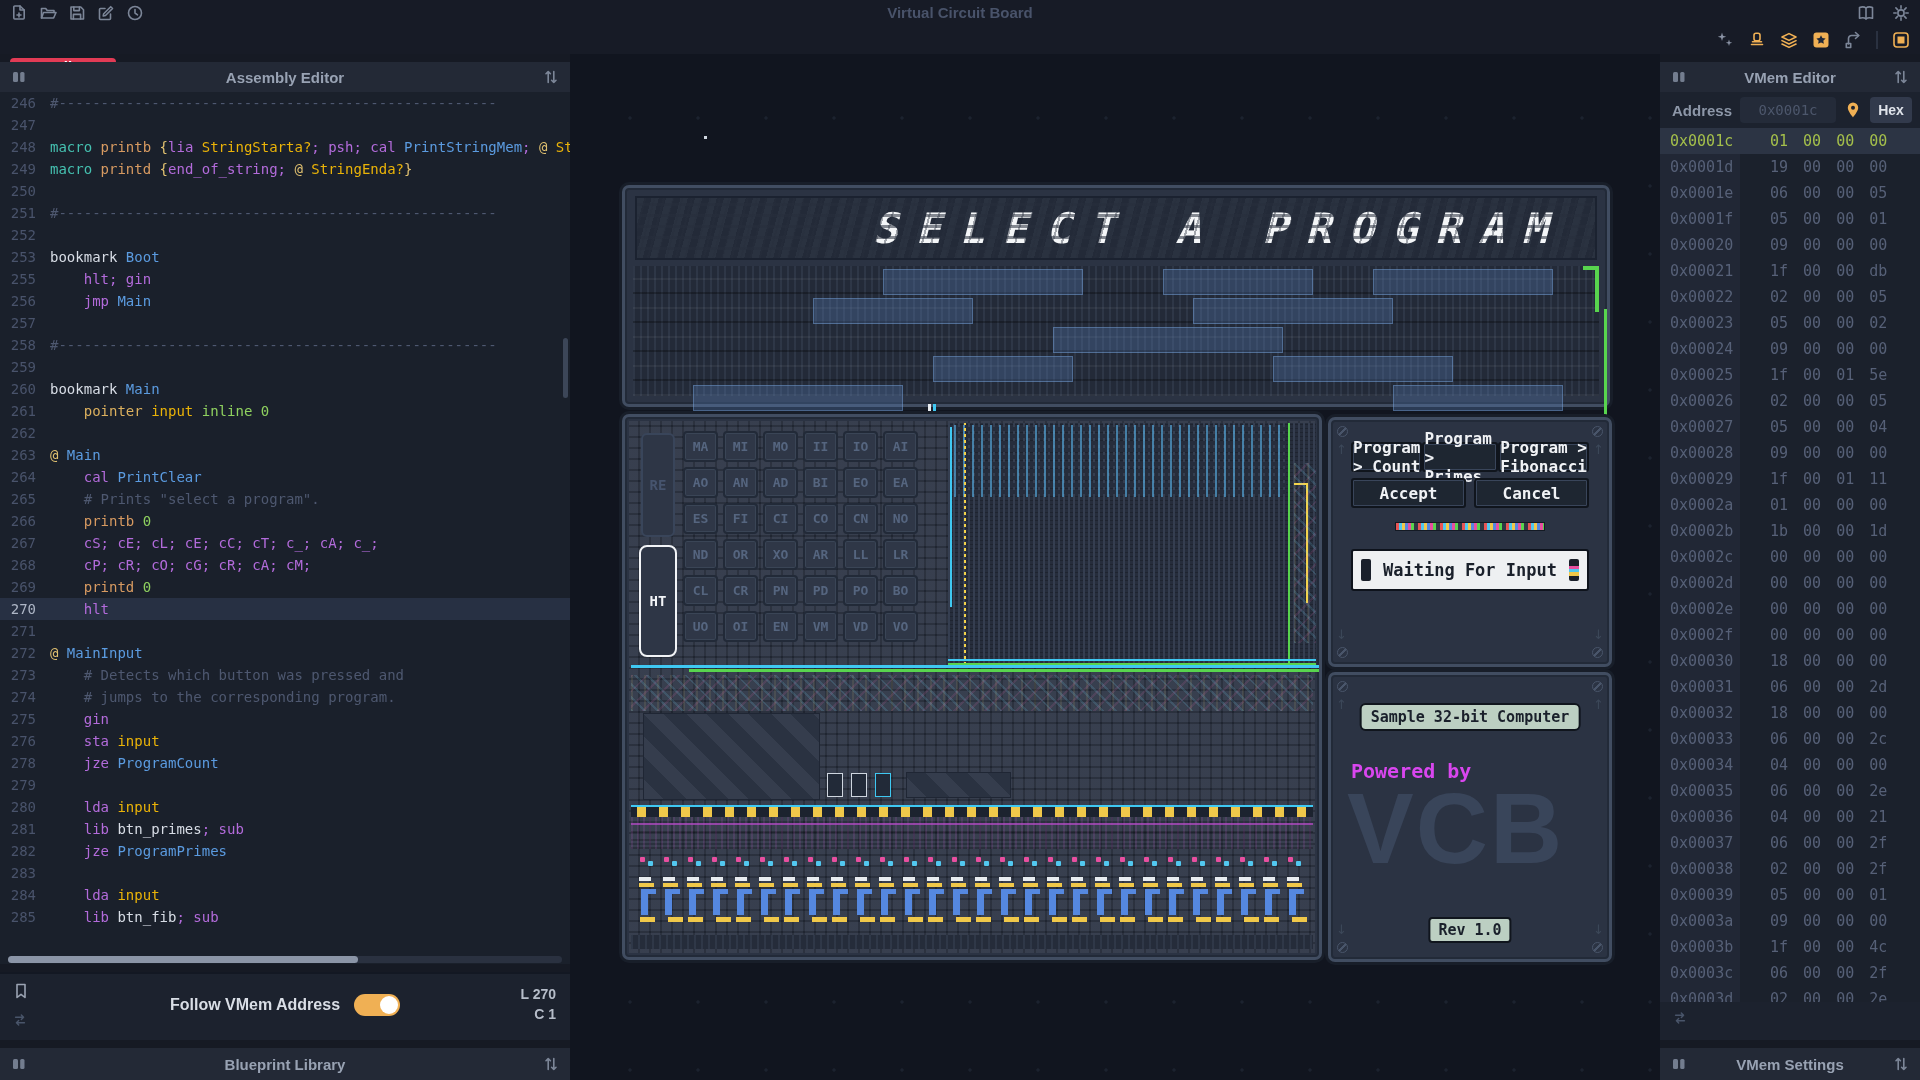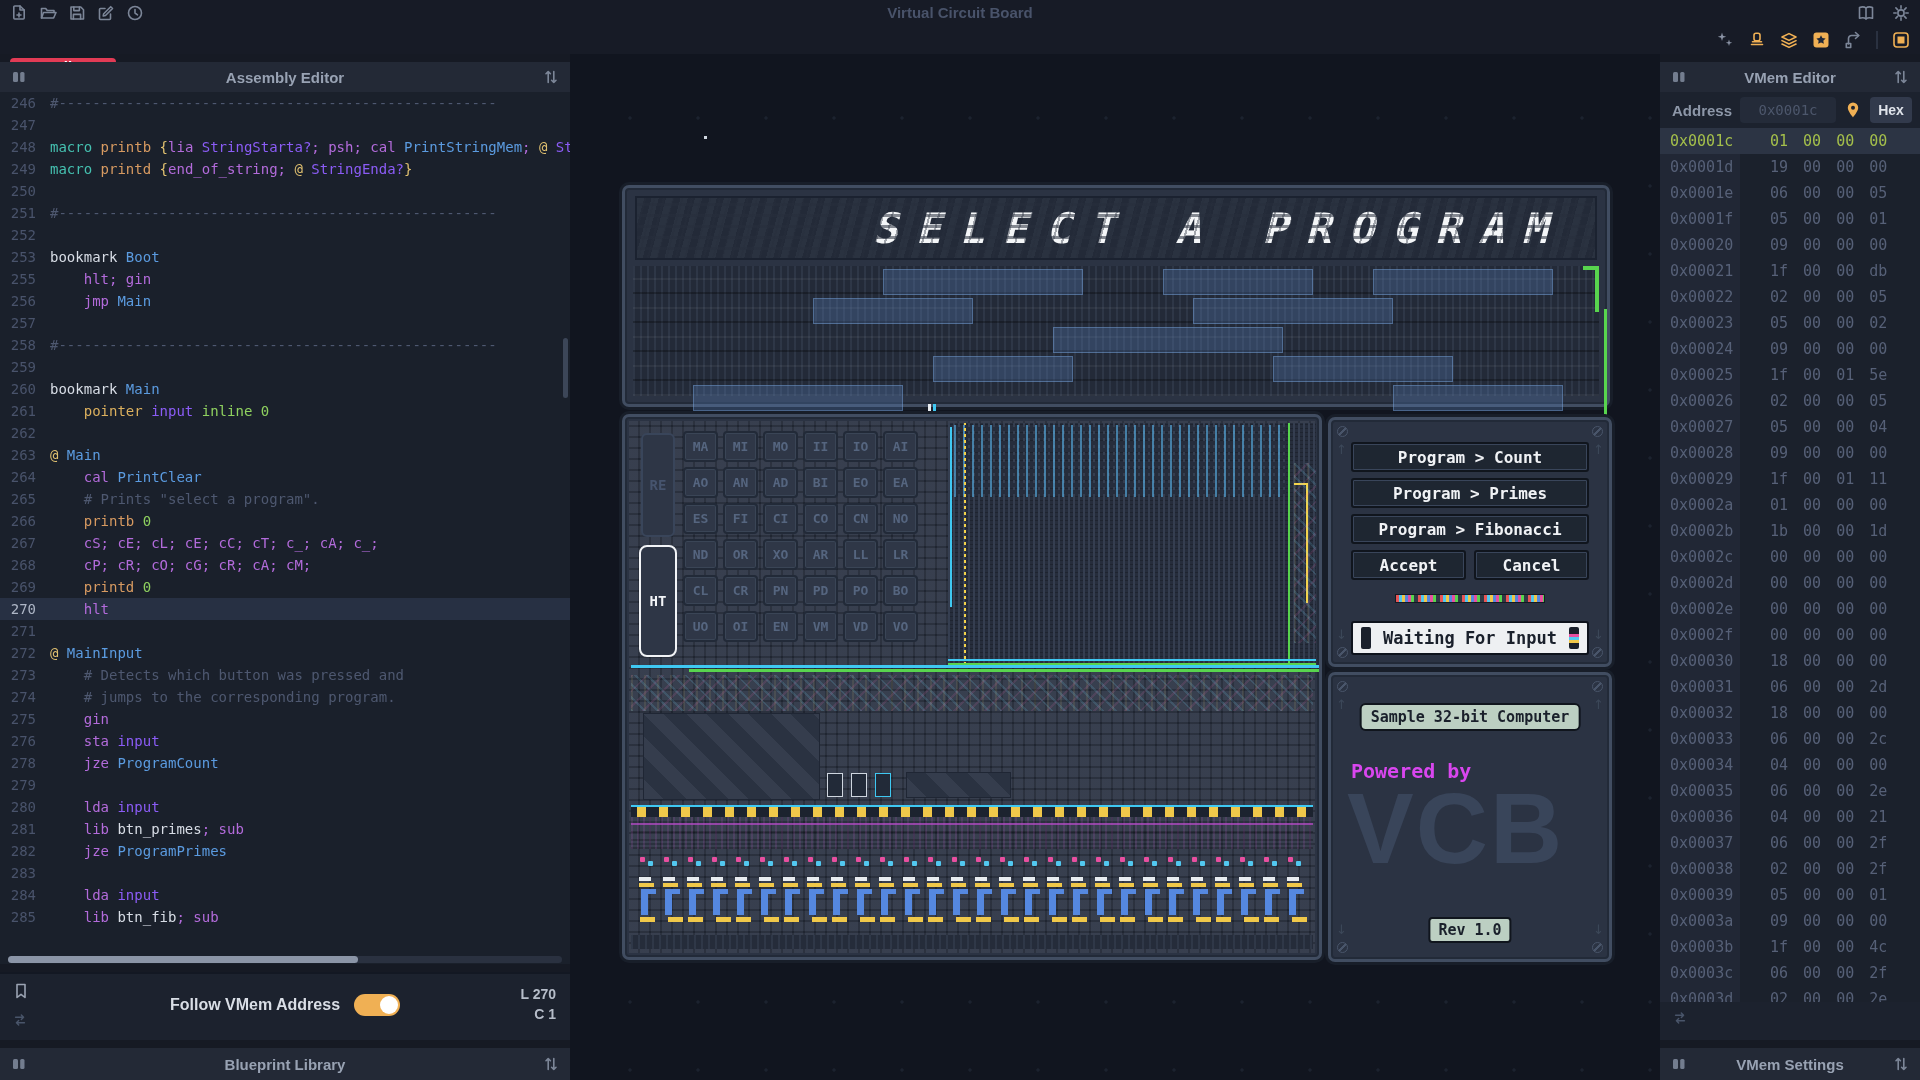--- a/index.html
+++ b/index.html
@@ -40,21 +40,21 @@
   #asm-head { left:0; top:62px; width:570px; }
   #asm-body { position:absolute; left:0; top:92px; width:570px; height:872px; background:#1a202b; overflow:hidden; }
   .cline { display:flex; height:22px; line-height:22px; white-space:pre;
     font-family:"DejaVu Sans Mono",monospace; font-size:14px; }
   .cline.active { background:#273043; }
   .cline.active .lnum { color:#aeb6c6; }
   .lnum { width:36px; text-align:right; color:#49536b; margin-right:14px; flex:none; }
   .lcode { overflow:hidden; white-space:pre; }
   .tok-cmt{color:#4e5870;} .tok-kw{color:#45c0b0;} .tok-mac{color:#d79a61;}
   .tok-br{color:#e0c070;} .tok-ins{color:#b36bdb;} .tok-lbl{color:#5b9be0;}
-  .tok-str{color:#8b5cf6;} .tok-idf{color:#d8dde6;} .tok-num{color:#8fd15f;} .tok-ptr{color:#dcb05e;}
+  .tok-str{color:#eab308;} .tok-idf{color:#d8dde6;} .tok-num{color:#8fd15f;} .tok-ptr{color:#dcb05e;}
   #asm-hscroll { position:absolute; left:8px; top:956px; width:554px; height:7px; background:#2a3140; border-radius:4px; }
   #asm-hscroll .thumb { width:350px; height:7px; background:#8b95a7; border-radius:4px; }
   #asm-vscroll { position:absolute; left:563px; top:338px; width:5px; height:60px; background:#3c4658; border-radius:3px; }
   #asm-foot { position:absolute; left:0; top:972px; width:570px; height:68px; background:#1c222e; border-top:2px solid #131823; }
   #asm-foot .follow { position:absolute; left:0; right:0; top:20px; display:flex; justify-content:center; align-items:center; gap:14px; }
   #asm-foot .follow .lbl { color:#d9dee6; font-weight:bold; font-size:16px; }
   .toggle { width:46px; height:22px; border-radius:11px; background:#f0b054; position:relative; }
   .toggle .knob { position:absolute; right:2px; top:2px; width:18px; height:18px; border-radius:50%; background:#fff; }
   #asm-foot .lc { position:absolute; right:14px; top:10px; text-align:right; color:#b6bdc9; font-weight:bold; font-size:14px; line-height:20px; }
   #bp-head { left:0; bottom:0; width:570px; top:auto; height:32px; }
@@ -157,21 +157,21 @@
 
   
   #ctl-top .inner { position:absolute; left:20px; right:20px; top:22px; display:flex; flex-direction:column; gap:6px; }
   .pbtn { height:30px; background:#1e2631; border:2px solid #10151d; box-shadow:inset 0 0 0 1px #39455a;
     border-radius:3px; color:#f0f2f5; font-family:"DejaVu Sans Mono",monospace; font-weight:bold; font-size:16px;
     display:flex; align-items:center; justify-content:center; }
   .acrow { display:flex; gap:8px; }
   .acrow .pbtn { flex:1; }
   #ledstrip { align-self:center; margin-top:8px; width:150px; height:9px; border:1px solid #141a24;
     background:repeating-linear-gradient(90deg,#e85555 0 3px,#50c8f0 3px 6px,#f0c84a 6px 9px,#5588e0 9px 12px,#e84fa0 12px 15px,#58d44e 15px 18px,#303845 18px 22px); }
-  #status { margin-top:12px; height:34px; background:#eef0f2; border:2px solid #0e131c; border-radius:3px;
+  #status { margin-top:12px; height:42px; background:#eef0f2; border:2px solid #0e131c; border-radius:3px;
     color:#1a202b; font-family:"DejaVu Sans Mono",monospace; font-weight:bold; font-size:17px;
     display:flex; align-items:center; justify-content:space-between; padding:0 8px; }
   .slot { width:10px; height:22px; background:#1a202b; border-radius:2px; }
   .slot.rainbow { background:linear-gradient(180deg,#1a202b 0 30%,#e84fa0 30% 45%,#50c8f0 45% 60%,#f0c84a 60% 75%,#1a202b 75%); }
   #badge { position:absolute; left:50%; transform:translateX(-50%); top:28px; background:#bccfc2;
     border:2px solid #10151d; border-radius:6px; padding:3px 9px; color:#1a202b;
     font-family:"DejaVu Sans Mono",monospace; font-weight:bold; font-size:15px; white-space:nowrap; }
   #powered { position:absolute; left:20px; top:84px; color:#d946ef; font-family:"DejaVu Sans Mono",monospace;
     font-weight:bold; font-size:20px; }
   #vcblogo { position:absolute; left:16px; top:96px; color:#39455a; font-weight:bold; font-size:100px;
@@ -720,21 +720,21 @@
   <div class="bframe" id="ctl-top" style="left:758px;top:363px;width:284px;height:250px">
     <div class="screw" style="left:6px;top:6px"></div>
     <div class="screw" style="right:6px;top:6px"></div>
     <div class="screw" style="left:6px;bottom:6px"></div>
     <div class="screw" style="right:6px;bottom:6px"></div>
     <div class="earrow" style="left:5px;top:22px">↑</div>
     <div class="earrow" style="right:5px;top:22px">↑</div>
     <div class="earrow" style="left:5px;bottom:22px">↓</div>
     <div class="earrow" style="right:5px;bottom:22px">↓</div>
     <div class="inner">
-      <div id="pbtns" style="display:flex;flex-direction:column;gap:6px">
+      <div id="pbtns" style="display:flex;gap:0">
           <div class="pbtn">Program &gt; Count</div>
           <div class="pbtn">Program &gt; Primes</div>
           <div class="pbtn">Program &gt; Fibonacci</div>
         </div>
       <div class="acrow">
         <div class="pbtn">Accept</div>
         <div class="pbtn">Cancel</div>
       </div>
       <div id="ledstrip"></div>
       <div id="status">

